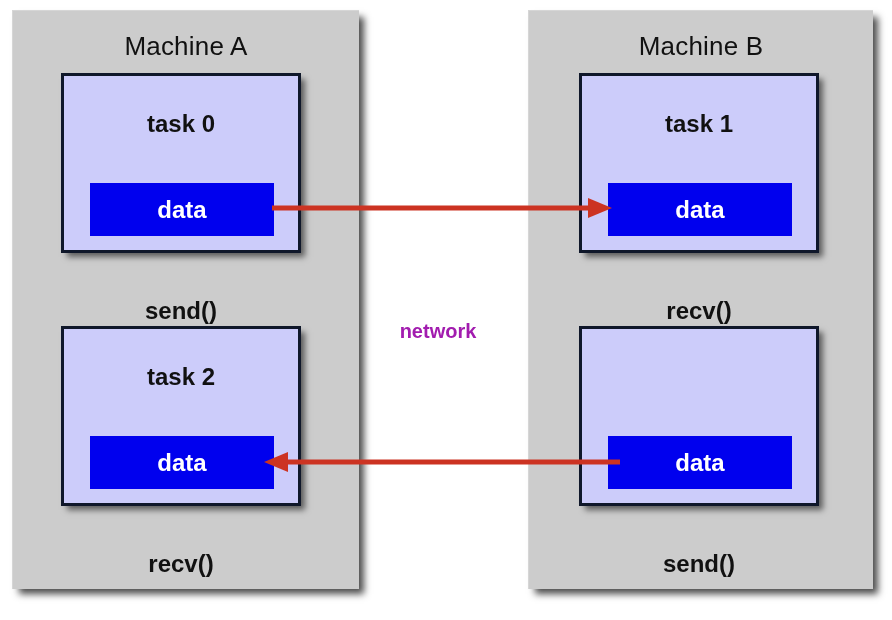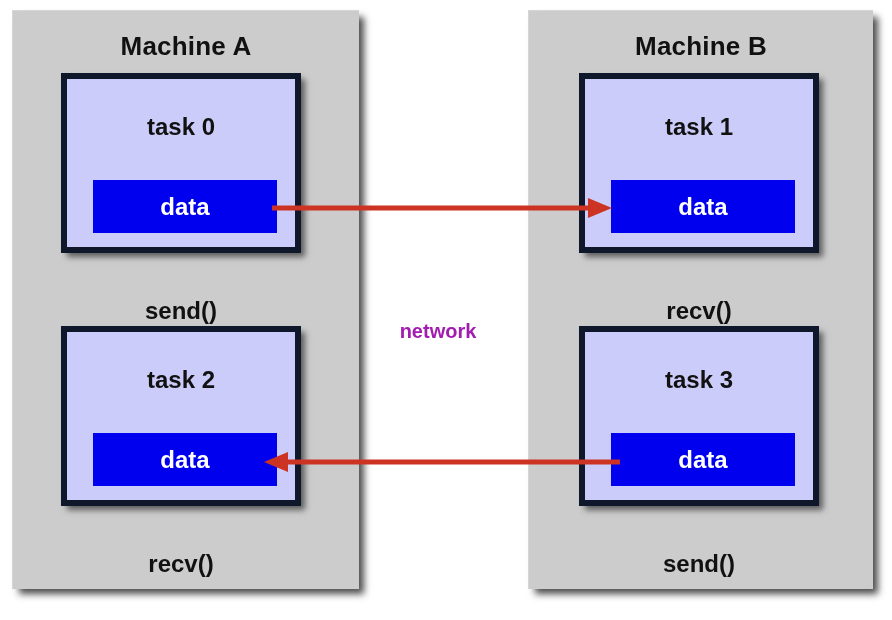--- a/index.html
+++ b/index.html
@@ -27,32 +27,32 @@
   #machine-a { left: 12px;  top: 10px; width: 346px; height: 578px; }
   #machine-b { left: 528px; top: 10px; width: 344px; height: 578px; }
 
   .machine-title {
     position: absolute;
     top: 20px;
     left: 0;
     width: 100%;
     text-align: center;
     font-size: 26px;
-    font-weight: bold;
+    font-weight: normal;
     color: #111111;
     letter-spacing: 0.2px;
   }
 
   
   .task {
     position: absolute;
     width: 240px;
     height: 180px;
     background: #ccccfa;
-    border: 6px solid #0f172a;
+    border: 3px solid #0f172a;
     box-shadow: 5px 5px 6px -1px rgba(0,0,0,0.55);
     box-sizing: border-box;
   }
   .task-label {
     position: absolute;
     top: 34px;
     left: 0;
     width: 100%;
     text-align: center;
     font-size: 24px;
@@ -150,21 +150,20 @@
 
     <div class="task" id="task-1">
       <div class="task-label">task 1</div>
       <div class="data-box">
         <span class="data-label">data</span>
       </div>
     </div>
     <div class="call-label" id="label-recv-b">recv()</div>
 
     <div class="task" id="task-3">
-      <div class="task-label">task 3</div>
       <div class="data-box">
         <span class="data-label">data</span>
       </div>
     </div>
     <div class="call-label" id="label-send-b">send()</div>
   </div>
 
   <div id="network-label">network</div>
 
   <svg id="arrows" viewBox="0 0 892 620">

